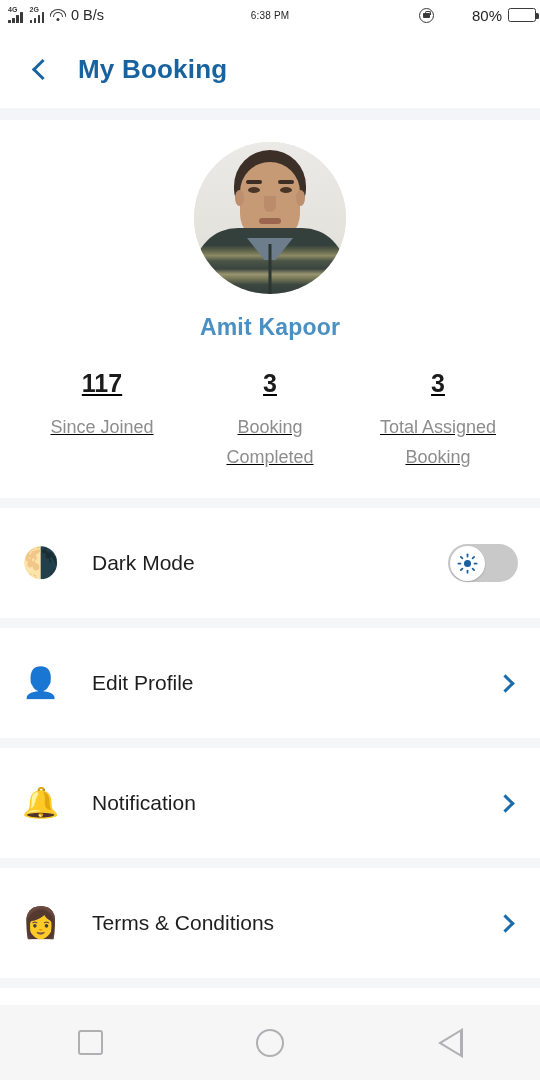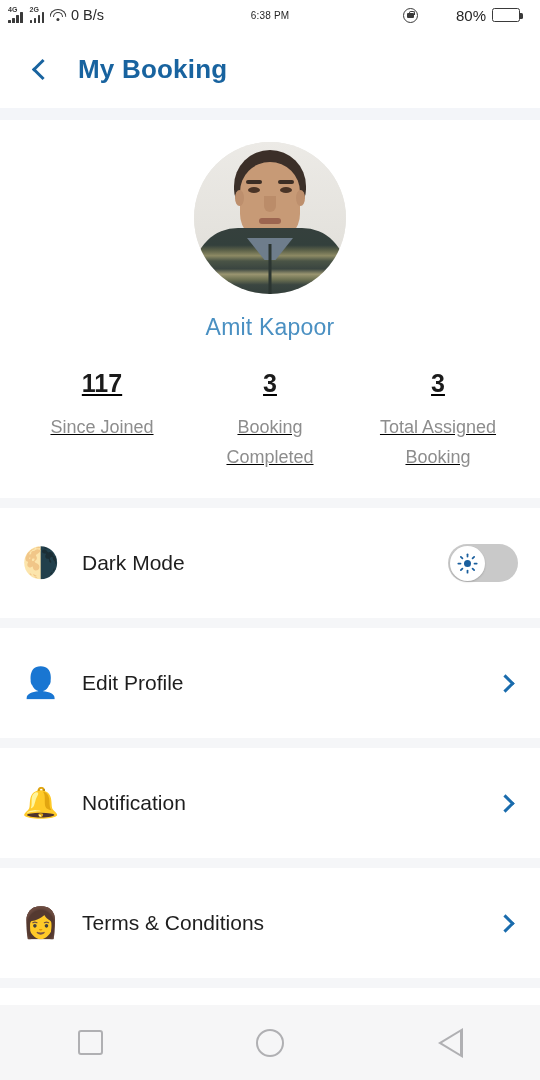--- a/index.html
+++ b/index.html
@@ -8,21 +8,21 @@
     font-family:"Liberation Sans", sans-serif;
     background:#ffffff;
     overflow:hidden;
     position:relative;
   }
 
   
   .statusbar{
     height:30px; width:100%;
     display:flex; align-items:center;
-    padding:0 20px 0 8px;
+    padding:0 4px 0 8px;
     background:#ffffff;
     color:#2b2b2b;
     font-size:15px;
     position:relative;
   }
   .sb-left{ display:flex; align-items:center; gap:5px; }
   .sb-center{
     position:absolute; left:0; right:0; top:0; bottom:0;
     display:flex; align-items:center; justify-content:center;
     pointer-events:none;
@@ -171,21 +171,21 @@
     position:absolute; left:50%; top:96px; transform:translateX(-50%);
     width:46px; height:22px; background:#6e7d8c;
     clip-path:polygon(0 0,100% 0,62% 100%,38% 100%);
   }
   .avatar .zip{
     position:absolute; left:50%; bottom:0; transform:translateX(-50%);
     width:3px; height:50px; background:#2b3531;
   }
 
   .pname{
-    margin-top:20px; font-size:23px; font-weight:400;
+    margin-top:20px; font-size:23px; font-weight:700;
     color:#4a90c2; letter-spacing:.2px;
   }
 
   .stats{
     display:flex; padding:18px 18px 26px;text-decoration:underline;
   }
   .stat{ flex:1; text-align:center; padding:0 6px; }
   .stat .num{
     font-size:25px; font-weight:700; color:#1b1b1b; line-height:1.15;
   }
@@ -199,21 +199,21 @@
     height:110px; background:#ffffff;
     display:flex; align-items:center;
     padding:0 22px 0 20px;
     cursor:pointer;
   }
   .row .emoji{
     width:42px; font-size:30px; line-height:1;
     display:flex; align-items:center; justify-content:center;
   }
   .row .label{
-    margin-left:20px; font-size:21px; color:#1e1e1e; font-weight:400;
+    margin-left:30px; font-size:21px; color:#1e1e1e; font-weight:400;
   }
   .row .spacer{ flex:1; }
   .chev-right{
     width:13px; height:13px;
     border-top:3.2px solid #1a6cad; border-right:3.2px solid #1a6cad;
     transform:rotate(45deg); margin-right:6px;
   }
 
   
   .toggle{

